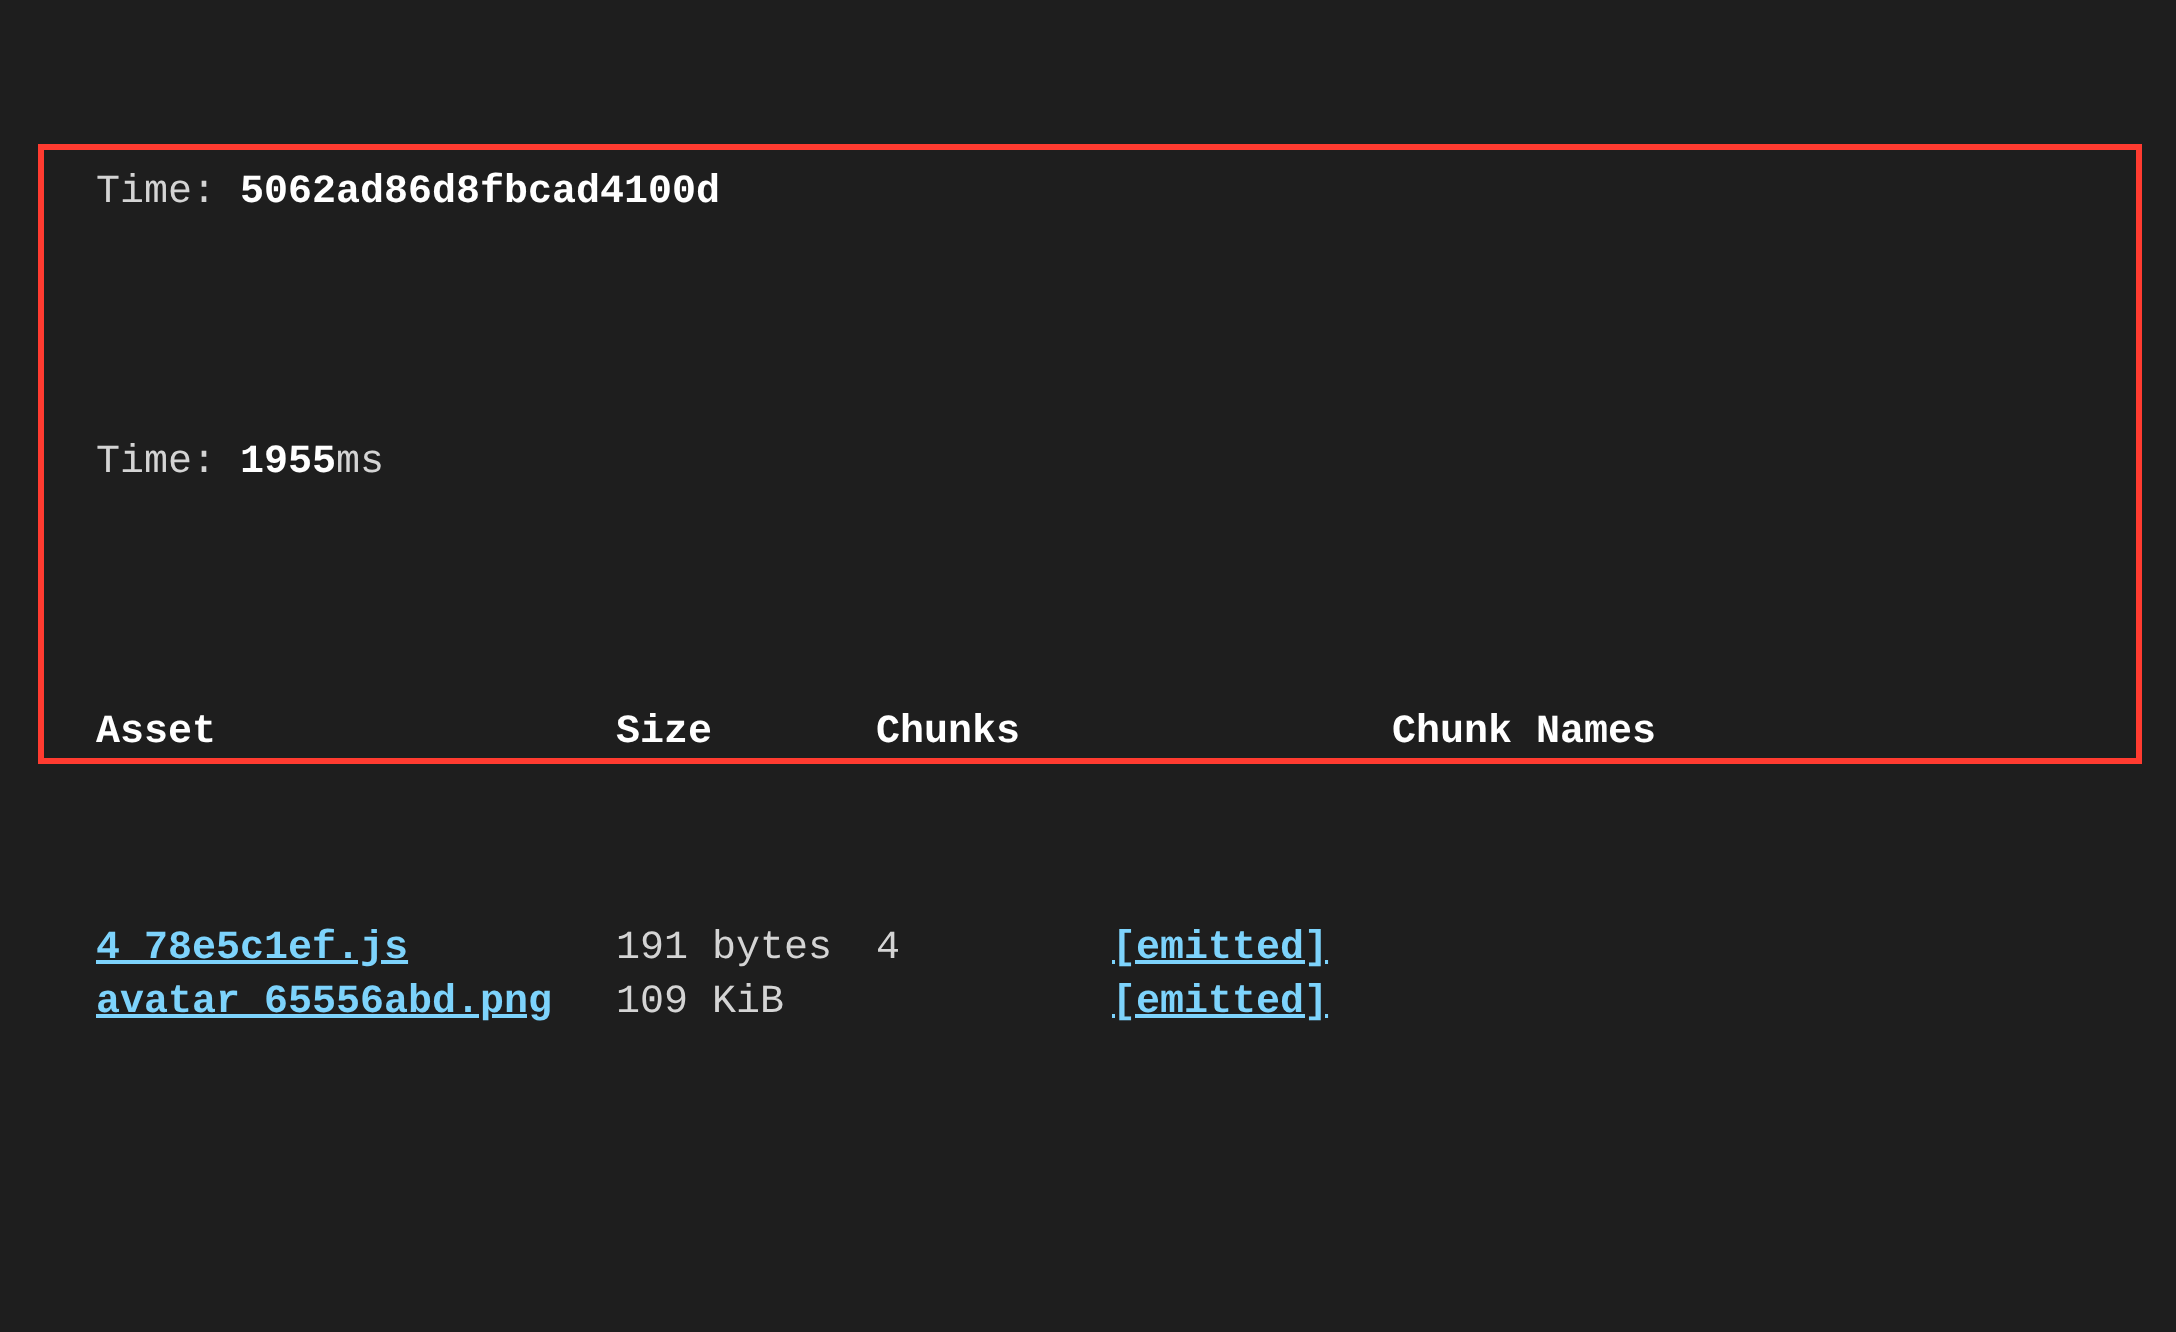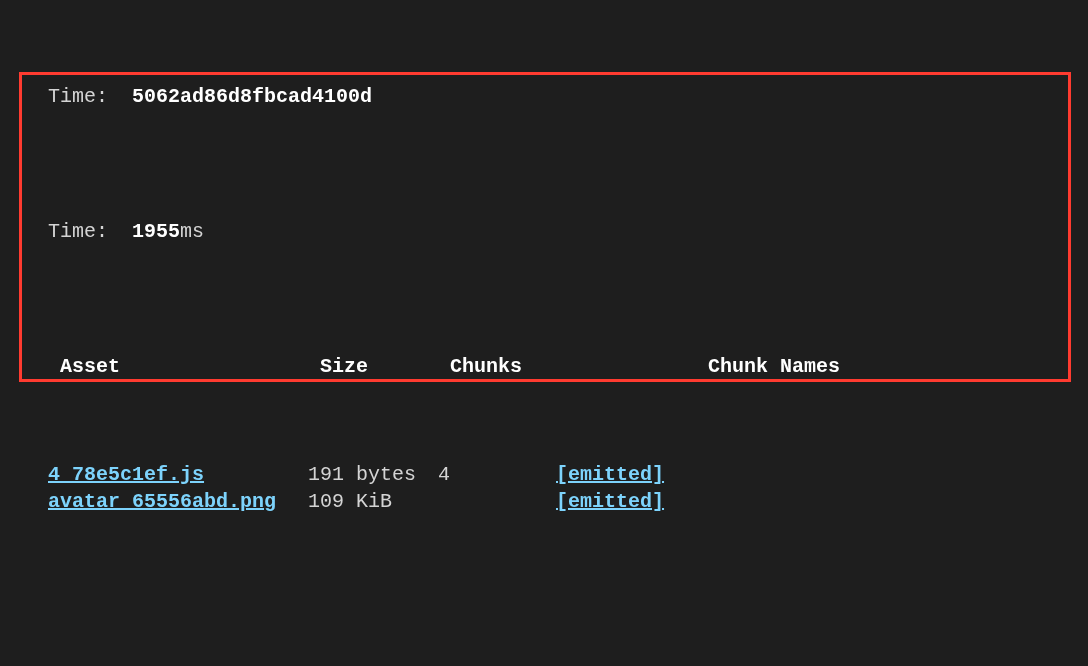--- a/index.html
+++ b/index.html
@@ -13,21 +13,21 @@
     width: 1088px;
     height: 666px;
     overflow: hidden;
   }
   .terminal {
     padding: 2px 0 0 0;
     white-space: pre;
   }
   .green { color: #7dd3fc; font-weight: 700; text-decoration: underline; }
   .white { color: #e5e5e5; }
-  .boldwhite { color: #ffffff; font-weight: 700; margin-left: 12px; }
+  .boldwhite { color: #ffffff; font-weight: 700; }
   .redbox {
     position: absolute;
     border: 3px solid #ff3b30;
     pointer-events: none;
     box-sizing: border-box;
   }
   .line { display: block; position: relative; padding-left: 48px; }
   .row {
     display: grid;
     grid-template-columns: 260px 130px 100px 140px 1fr;

